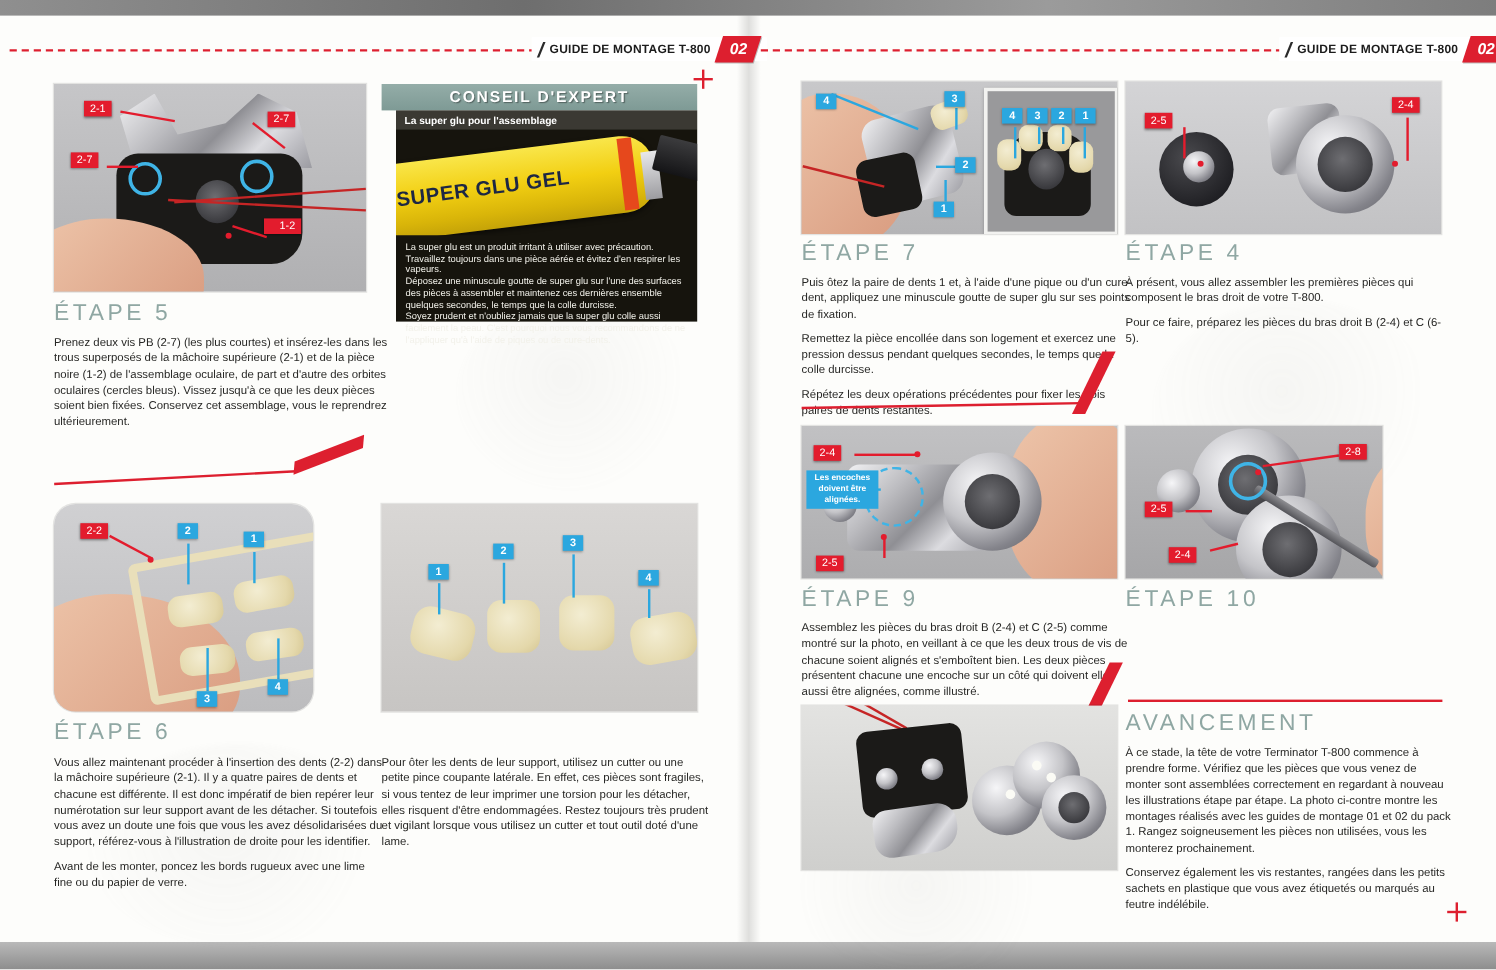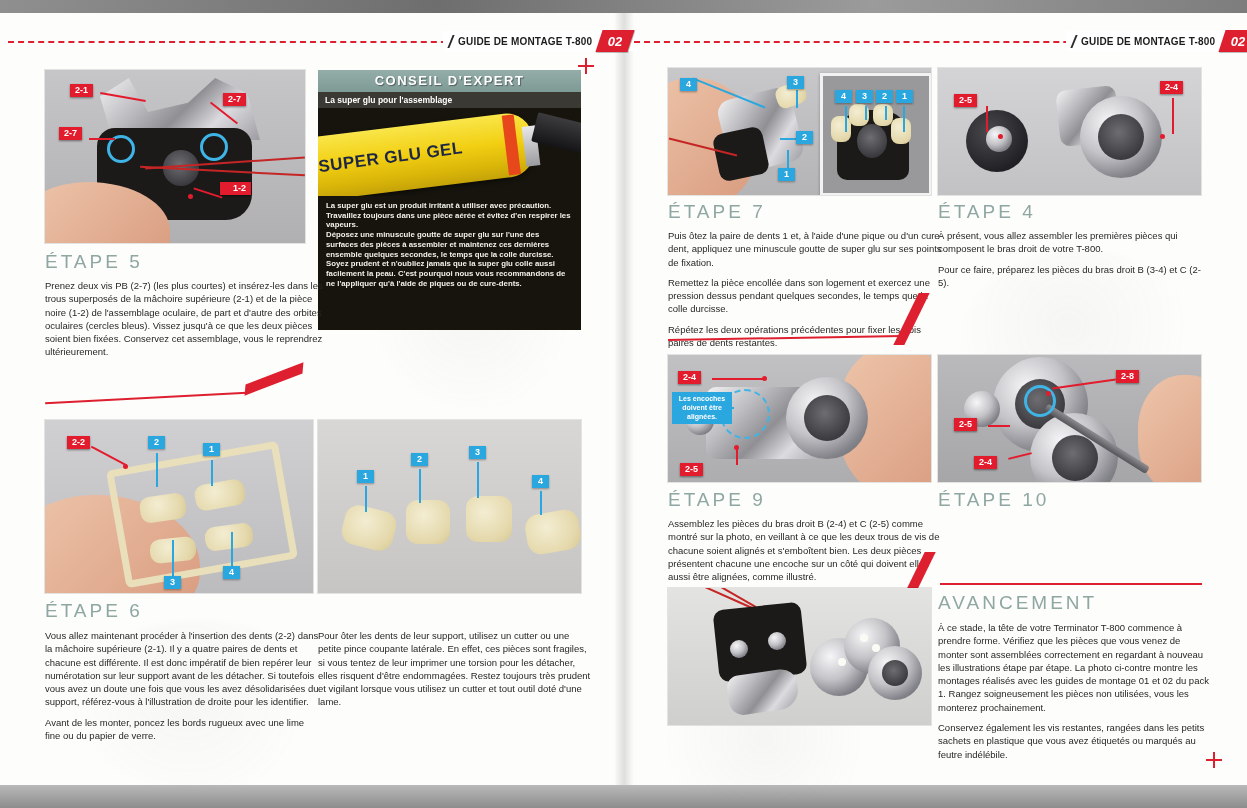--- a/index.html
+++ b/index.html
@@ -23,21 +23,21 @@
   .hdr-group { display:flex; align-items:center; background:#fff; padding:0 7px; height:20px; }
   .hdr-slash { width:2px; height:13px; background:#2b2b2b; transform:skewX(-22deg); margin-right:6px; }
   .hdr-title { font-size:10px; font-weight:bold; color:#1c1c1c; letter-spacing:0.2px; white-space:nowrap; }
   .hdr-badge { background:#dd1f2f; transform:skewX(-18deg); padding:2px 9px; margin-left:7px; box-shadow:1px 1px 0 rgba(0,0,0,0.25); }
   .hdr-badge span { display:inline-block; transform:skewX(18deg); color:#fff; font-weight:bold; font-style:italic; font-size:13px; }
   .crop-mark .h { position:absolute; background:#dd1f2f; }
   .crop-mark .v { position:absolute; background:#dd1f2f; }
 
   
   .photo { overflow:hidden; box-shadow:0 0 0 1px rgba(0,0,0,0.10); }
-  .rlabel { position:absolute; background:#e31c2d; color:#fff; font-size:9px; font-weight:bold;
+  .rlabel { position:absolute; background:#e31c2d; color:#fff; font-size:9px; font-weight:normal;
     padding:2px 5px; box-shadow:0 1px 2px rgba(0,0,0,0.45); z-index:6; line-height:1;text-align:center; }
   .blabel { position:absolute; background:#2ba7df; color:#fff; font-size:9px; font-weight:bold;
     padding:2px 6px; box-shadow:0 1px 2px rgba(0,0,0,0.35); z-index:6; line-height:1; }
   .leader-r { position:absolute; background:#e31c2d; z-index:5; }
   .leader-b { position:absolute; background:#2ba7df; z-index:5; }
   .dot-r { position:absolute; width:5px; height:5px; border-radius:50%; background:#e31c2d; z-index:5; }
   .ring-blue { position:absolute; border:3px solid #3fb4e6; border-radius:50%; z-index:4; }
   .ring-blue-dash { position:absolute; border:2px dashed #3fb4e6; border-radius:50%; z-index:4; }
   .callout-blue { position:absolute; background:#2ba7df; color:#fff; font-size:7px; font-weight:bold;
     text-align:center; padding:3px 3px; z-index:6; line-height:1.25; }
@@ -57,21 +57,21 @@
   .red-line { background:#dd1f2f; height:2px; }
   .red-slash { background:#dd1f2f; transform:skewX(-26deg); }
 
   
   .expert-head { background:linear-gradient(to bottom,#94ada8,#7e9a95); color:#fff; font-weight:bold;
     font-size:13px; letter-spacing:1.5px; text-align:center; line-height:22px; height:22px;
     text-shadow:1px 1px 1px rgba(0,0,0,0.4); }
   .expert-body { background:#16140d; }
   .expert-sub { background:rgba(255,255,255,0.16); color:#fff; font-size:8.5px; font-weight:bold;
     padding:3px 7px; }
-  .expert-text { color:#f2f1ea; font-size:7.8px; line-height:1.25; padding:5px 8px 0 8px;font-weight:bold; }
+  .expert-text { color:#f2f1ea; font-size:7.8px; line-height:1.25; padding:5px 8px 0 8px; }
   .expert-text p { margin:0; }
   .tube-zone { position:relative; height:88px; overflow:hidden; }
   .tube { position:absolute; left:-10px; top:16px; width:226px; height:64px;
     background:linear-gradient(to bottom,#f9e64a 0%,#f2cf12 45%,#d9b509 80%,#c5a308);
     border-radius:6px 26px 26px 6px; transform:rotate(-7deg); box-shadow:0 2px 4px rgba(0,0,0,0.5); }
   .tube-band { position:absolute; right:16px; top:2px; width:12px; height:60px; background:#e6481c; }
   .tube-text { position:absolute; left:10px; top:20px; font-size:17px; font-weight:bold; color:#1d2744;
     letter-spacing:0.5px; white-space:nowrap; transform:rotate(-0.5deg); }
   .tube-ferrule { position:absolute; left:206px; top:18px; width:14px; height:40px; transform:rotate(-7deg);
     background:linear-gradient(to bottom,#e8e8ea,#9c9ca0); }
@@ -129,21 +129,21 @@
     <div class="leader-r" style="left:148px; top:122px; width:30px; height:2px; transform:rotate(18deg);"></div>
     <div class="dot-r" style="left:143px; top:124px;"></div>
     <div class="rlabel" style="left:25px; top:14px;">2-1</div>
     <div class="rlabel" style="left:178px; top:23px;">2-7</div>
     <div class="rlabel" style="left:14px; top:57px;">2-7</div>
     <div class="rlabel" style="left:175px; top:112px;padding-left:13px;">1-2</div>
   </div>
 
   <div class="abs" style="left:318px; top:70px; width:263px; height:260px;">
     <div class="expert-head">CONSEIL D'EXPERT</div>
-    <div class="expert-body" style="height:238px;">
+    <div class="expert-body" style="height:176px;margin-left:12px;">
       <div class="expert-sub">La super glu pour l'assemblage</div>
       <div class="tube-zone">
         <div class="tube">
           <div class="tube-band"></div>
           <div class="tube-text">SUPER GLU GEL</div>
         </div>
         <div class="tube-ferrule"></div>
         <div class="tube-cap"></div>
       </div>
       <div class="expert-text">
@@ -155,21 +155,21 @@
   </div>
 
   <div class="abs step-h" style="left:45px; top:251px;">ÉTAPE 5</div>
   <div class="abs step-p" style="left:45px; top:279px; width:284px;">
     <p>Prenez deux vis PB (2-7) (les plus courtes) et insérez-les dans les trous superposés de la mâchoire supérieure (2-1) et de la pièce noire (1-2) de l'assemblage oculaire, de part et d'autre des orbites oculaires (cercles bleus). Vissez jusqu'à ce que les deux pièces soient bien fixées. Conservez cet assemblage, vous le reprendrez ultérieurement.</p>
   </div>
 
   <div class="abs red-line" style="left:45px; top:397px; width:202px; transform:rotate(-3deg);"></div>
   <div class="abs red-slash" style="left:243px; top:374px; width:62px; height:10px; transform:rotate(-21deg) skewX(-26deg);"></div>
 
-  <div class="abs photo" style="left:45px; top:420px; width:268px; height:173px; background:linear-gradient(to bottom,#d0d0d2,#bcbcbe);">
+  <div class="abs photo" style="left:45px; top:420px; width:216px; height:173px; background:linear-gradient(to bottom,#d0d0d2,#bcbcbe);border-radius:18px;">
     <div class="abs flesh" style="left:-35px; top:75px; width:190px; height:130px; border-radius:45% 55% 40% 50%;"></div>
     <div class="abs" style="left:70px; top:35px; width:160px; height:105px; border:7px solid #e9dfba; border-radius:6px; transform:rotate(-10deg); background:transparent;"></div>
     <div class="abs cream" style="left:95px; top:75px; width:46px; height:26px; border-radius:10px; transform:rotate(-8deg);"></div>
     <div class="abs cream" style="left:150px; top:62px; width:50px; height:26px; border-radius:10px; transform:rotate(-10deg);"></div>
     <div class="abs cream" style="left:105px; top:118px; width:46px; height:24px; border-radius:10px; transform:rotate(-6deg);"></div>
     <div class="abs cream" style="left:160px; top:105px; width:48px; height:24px; border-radius:10px; transform:rotate(-8deg);"></div>
     <div class="leader-r" style="left:44px; top:35px; width:40px; height:2px; transform:rotate(28deg);"></div>
     <div class="dot-r" style="left:78px; top:44px;"></div>
     <div class="leader-b" style="left:111px; top:33px; width:2px; height:34px;"></div>
     <div class="leader-b" style="left:166px; top:40px; width:2px; height:26px;"></div>
@@ -256,21 +256,21 @@
   <div class="abs step-h" style="left:668px; top:201px;">ÉTAPE 7</div>
   <div class="abs step-p" style="left:668px; top:229px; width:278px;">
     <p>Puis ôtez la paire de dents 1 et, à l'aide d'une pique ou d'un cure-dent, appliquez une minuscule goutte de super glu sur ses points de fixation.</p>
     <p>Remettez la pièce encollée dans son logement et exercez une pression dessus pendant quelques secondes, le temps que la colle durcisse.</p>
     <p>Répétez les deux opérations précédentes pour fixer les trois paires de dents restantes.</p>
   </div>
 
   <div class="abs step-h" style="left:938px; top:201px;">ÉTAPE 4</div>
   <div class="abs step-p" style="left:938px; top:229px; width:272px;">
     <p>À présent, vous allez assembler les premières pièces qui composent le bras droit de votre T-800.</p>
-    <p>Pour ce faire, préparez les pièces du bras droit B (3-4) et C (2-5).</p>
+    <p>Pour ce faire, préparez les pièces du bras droit B (2-4) et C (6-5).</p>
   </div>
 
   <div class="abs red-line" style="left:668px; top:337px; width:234px; transform:rotate(-1deg);"></div>
   <div class="abs red-slash" style="left:906px; top:293px; width:11px; height:52px;"></div>
 
   <div class="abs photo" style="left:668px; top:355px; width:263px; height:127px; background:linear-gradient(to bottom,#c1c1c3,#adadaf);">
     <div class="abs flesh" style="left:170px; top:-10px; width:120px; height:150px; border-radius:45% 50% 50% 45%;"></div>
     <div class="abs metal" style="left:38px; top:32px; width:130px; height:72px; border-radius:10px 20px 20px 10px;"></div>
     <div class="abs metal-ring" style="left:118px; top:22px; width:82px; height:82px;"></div>
     <div class="abs hole" style="left:136px; top:40px; width:46px; height:46px;"></div>
@@ -279,21 +279,21 @@
     <div class="leader-r" style="left:44px; top:23px; width:52px; height:2px;"></div>
     <div class="dot-r" style="left:94px; top:21px;"></div>
     <div class="leader-r" style="left:68px; top:94px; width:2px; height:16px;"></div>
     <div class="dot-r" style="left:66px; top:90px;"></div>
     <div class="leader-b" style="left:56px; top:52px; width:10px; height:2px;"></div>
     <div class="rlabel" style="left:10px; top:16px;">2-4</div>
     <div class="rlabel" style="left:12px; top:108px;">2-5</div>
     <div class="callout-blue" style="left:4px; top:37px; width:54px;">Les encoches doivent être alignées.</div>
   </div>
 
-  <div class="abs photo" style="left:938px; top:355px; width:263px; height:127px; background:linear-gradient(to bottom,#bababc,#a6a6a8);">
+  <div class="abs photo" style="left:938px; top:355px; width:214px; height:127px; background:linear-gradient(to bottom,#bababc,#a6a6a8);">
     <div class="abs flesh" style="left:200px; top:20px; width:100px; height:120px; border-radius:45% 50% 50% 45%;"></div>
     <div class="abs metal-ring" style="left:55px; top:2px; width:95px; height:95px;"></div>
     <div class="abs hole" style="left:77px; top:24px; width:50px; height:50px;"></div>
     <div class="abs metal-ring" style="left:92px; top:58px; width:88px; height:88px;"></div>
     <div class="abs hole" style="left:114px; top:80px; width:46px; height:46px;"></div>
     <div class="abs metal-ring" style="left:26px; top:36px; width:36px; height:36px;"></div>
     <div class="abs" style="left:108px; top:48px; width:120px; height:8px; background:linear-gradient(to bottom,#8e8e92,#55555a); transform:rotate(32deg); transform-origin:left center; border-radius:3px;"></div>
     <div class="abs ring-blue" style="left:86px; top:30px; width:26px; height:26px;"></div>
     <div class="leader-r" style="left:114px; top:28px; width:64px; height:2px; transform:rotate(-8deg);"></div>
     <div class="dot-r" style="left:108px; top:36px;"></div>

